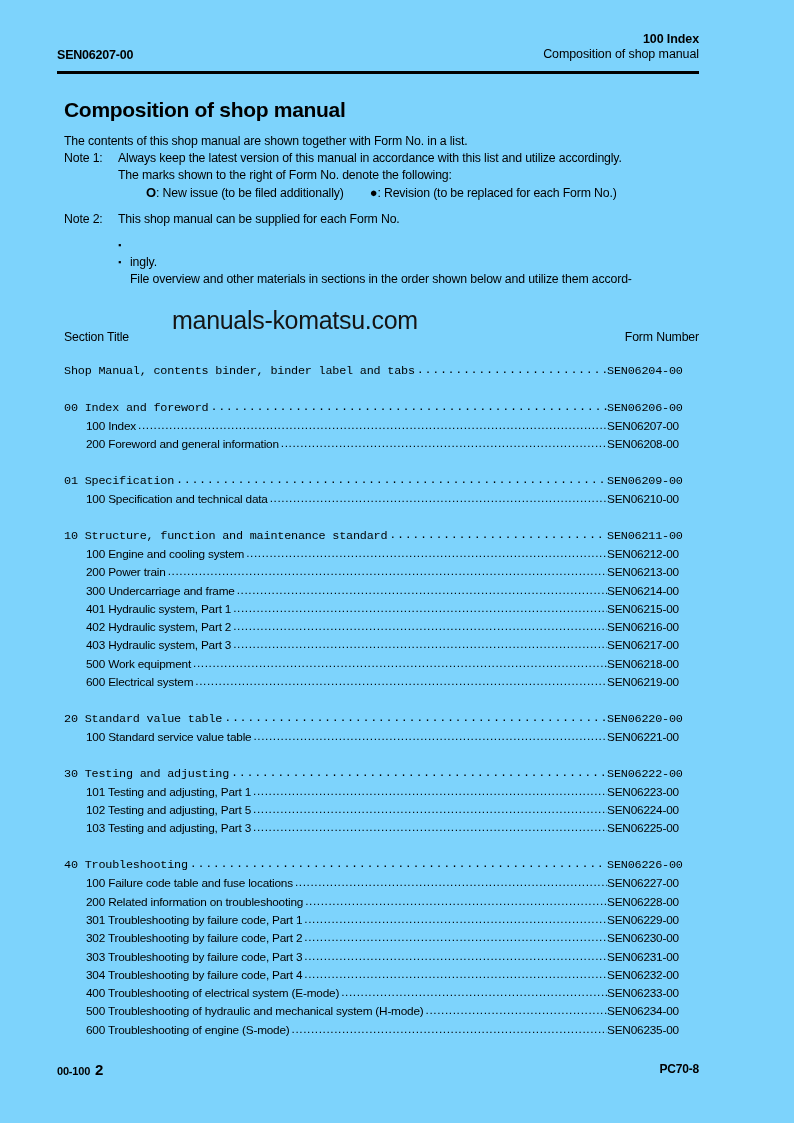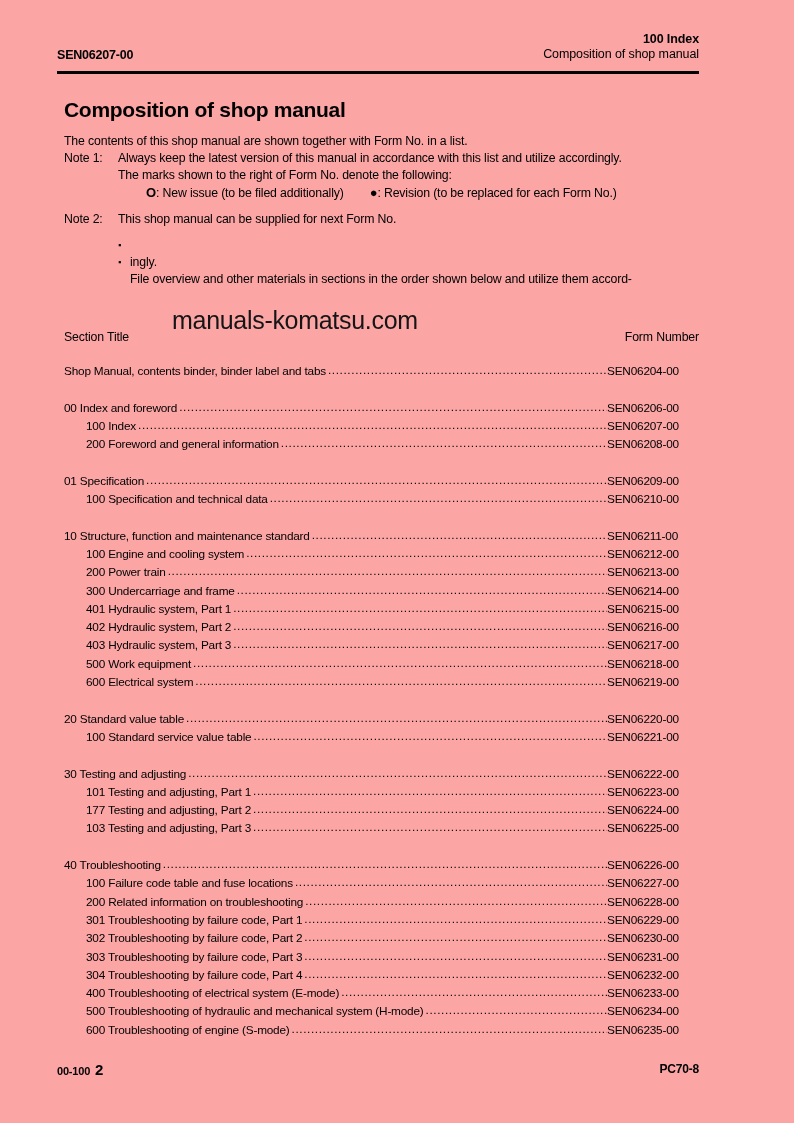--- a/index.html
+++ b/index.html
@@ -11,21 +11,21 @@
   body {
     font-family: "Liberation Sans", sans-serif;
     color: #000000;
     -webkit-font-smoothing: none;
   }
   .page {
     position: relative;
     width: 794px;
     height: 1123px;
     margin: 0 auto;
-    background: #fca5a5;
+    background: #7dd3fc;
     overflow: hidden;
     box-sizing: border-box;
   }
 
   
   .header {
     position: absolute;
     left: 57px;
     top: 32px;
     width: 642px;
@@ -150,21 +150,21 @@
     top: 364px;
     width: 635px;
     font-size: 11.8px;
     letter-spacing: -0.2px;
   }
   .toc-row {
     display: flex;
     align-items: baseline;
     height: 18.3px;
   }
-  .toc-row.lvl1 { padding-left: 0px; }
+  .toc-row.lvl1 { padding-left: 0px; font-family: Liberation Mono, monospace; }
   .toc-row.lvl2 { padding-left: 22px; }
   .toc-label { white-space: nowrap; }
   .toc-leader {
     flex: 1 1 auto;
     overflow: hidden;
     white-space: nowrap;
     margin: 0 0px 0 2px;
     font-size: 11.8px;
     letter-spacing: 0.6px;
     position: relative;
@@ -235,21 +235,21 @@
     <div class="note-sub">The marks shown to the right of Form No. denote the following:</div>
 
     <div class="marks-line">
       <span class="mark-o">O</span><span>:  New issue (to be filed additionally)</span><span class="marks-gap"></span><span class="mark-dot">●</span><span>:  Revision (to be replaced for each Form No.)</span>
     </div>
 
     <div class="note-gap"></div>
 
     <div class="note-row">
       <div class="note-label">Note 2:</div>
-      <div class="note-body">This shop manual can be supplied for next Form No.</div>
+      <div class="note-body">This shop manual can be supplied for each Form No.</div>
     </div>
 
     <div class="note-gap"></div>
 
 
     <div class="bullets">
       <div class="bullet-row">
         <div class="bullet-mark">▪</div>
         <div class="bullet-text">
         </div>
@@ -367,21 +367,21 @@
         <span class="toc-label">30  Testing and adjusting</span>
         <span class="toc-leader">..........................................................................................................................................</span>
         <span class="toc-num">SEN06222-00</span>
       </div>
       <div class="toc-row lvl2">
         <span class="toc-label">101 Testing and adjusting, Part 1</span>
         <span class="toc-leader">..........................................................................................................................................</span>
         <span class="toc-num">SEN06223-00</span>
       </div>
       <div class="toc-row lvl2">
-        <span class="toc-label">177 Testing and adjusting, Part 2</span>
+        <span class="toc-label">102 Testing and adjusting, Part 5</span>
         <span class="toc-leader">..........................................................................................................................................</span>
         <span class="toc-num">SEN06224-00</span>
       </div>
       <div class="toc-row lvl2">
         <span class="toc-label">103 Testing and adjusting, Part 3</span>
         <span class="toc-leader">..........................................................................................................................................</span>
         <span class="toc-num">SEN06225-00</span>
       </div>
       <div class="toc-gap"></div>
       <div class="toc-row lvl1">

